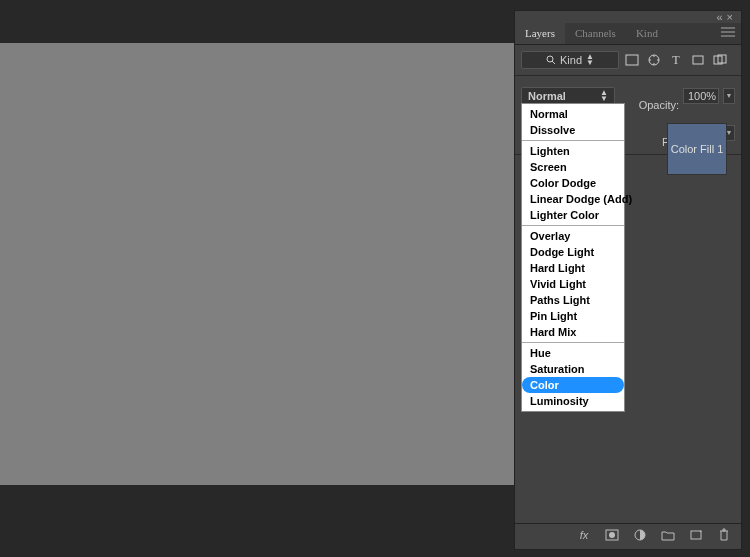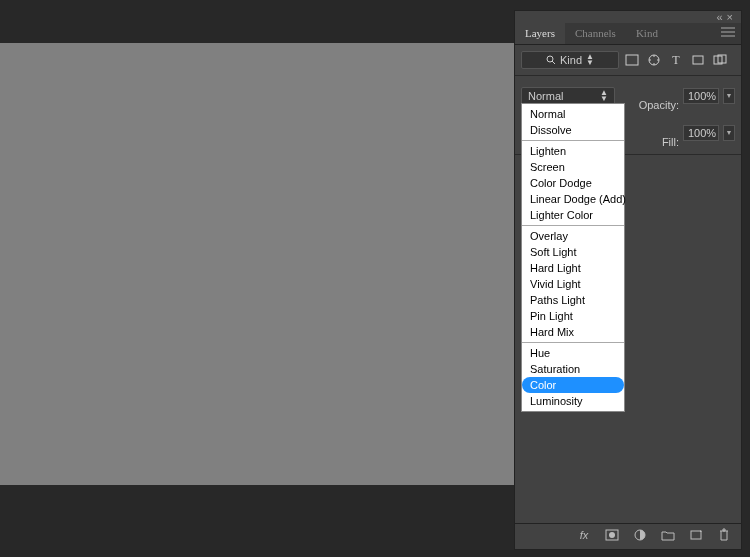--- a/index.html
+++ b/index.html
@@ -23,21 +23,21 @@
 .small-drop { width: 12px; height: 16px; background: #333; border: 1px solid #555; display: flex; align-items: center; justify-content: center; color: #aaa; font-size: 7px; }
 .fill-row { display: flex; align-items: center; padding: 2px 6px 6px 6px; gap: 4px; border-bottom: 1px solid #2a2a2a; }
 .layer-tile { position: absolute; right: 14px; top: 112px; width: 60px; height: 52px; background: #556a8a; border: 1px solid #333; color: #ddd; display: flex; align-items: center; justify-content: center; font-size: 10px; text-align: center; }
 .bottom-bar { position: absolute; bottom: 4px; left: 0; right: 0; height: 22px; display: flex; align-items: center; justify-content: flex-end; gap: 10px; padding: 0 8px; border-top: 1px solid #222; }
 .bottom-bar .icon-btn { color: #bbb; }
 .dropdown { position: absolute; left: 0; top: 16px; width: 104px; background: #fff; border: 1px solid #888; z-index: 10; }
 .dropdown .group { border-bottom: 1px solid #aaa; padding: 2px 0; }
 .dropdown .group:last-child { border-bottom: none; }
 .dropdown .item { padding: 2px 8px; color: #000; font-size: 11px; cursor: default; white-space: nowrap; }
 .dropdown .item.selected { background: #1e90ff; color: #fff; border-radius: 8px; }
-.blend-wrap { position: relative; }
+.blend-wrap { position: relative; font-weight: bold; }
 svg { display: block; }
 </style>
 </head>
 <body>
 
 <div class="canvas"></div>
 
 <div class="panel">
   <div class="close-icons">
     <span>«</span>
@@ -104,21 +104,21 @@
           </div>
           <div class="group">
             <div class="item">Lighten</div>
             <div class="item">Screen</div>
             <div class="item">Color Dodge</div>
             <div class="item">Linear Dodge (Add)</div>
             <div class="item">Lighter Color</div>
           </div>
           <div class="group">
             <div class="item">Overlay</div>
-            <div class="item">Soft Light</div>
+            <div class="item">Dodge Light</div>
             <div class="item">Hard Light</div>
             <div class="item">Vivid Light</div>
             <div class="item">Paths Light</div>
             <div class="item">Pin Light</div>
             <div class="item">Hard Mix</div>
           </div>
           <div class="group">
             <div class="item">Hue</div>
             <div class="item">Saturation</div>
             <div class="item selected">Color</div>
@@ -130,20 +130,23 @@
     <span class="pct-box">100%</span>
     <span class="small-drop">▼</span>
   </div>
 
   <div class="fill-row">
     <span class="label">Fill:</span>
     <span class="pct-box">100%</span>
     <span class="small-drop">▼</span>
   </div>
 
+  <div class="layer-tile">
+    <span>Color Fill 1</span>
+  </div>
 
   <div class="bottom-bar">
     <div class="icon-btn">
         <span style="font-style:italic;font-size:11px">fx</span>
       </div>
     <div class="icon-btn">
         <svg width="14" height="12" viewBox="0 0 14 12">
           <rect x="1" y="1" width="12" height="10" fill="none" stroke="#bbb"></rect>
           <circle cx="7" cy="6" r="3" fill="#bbb"></circle>
         </svg>

